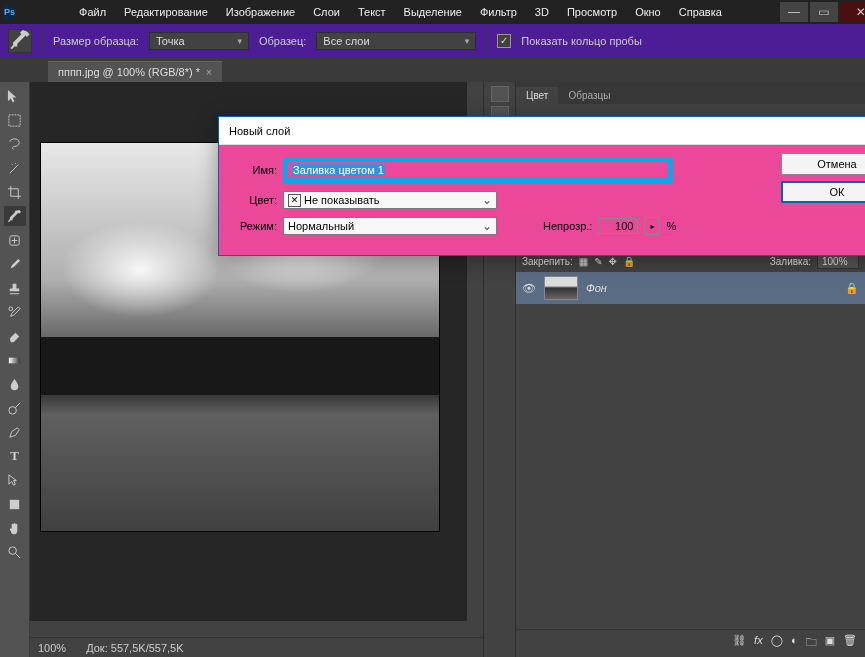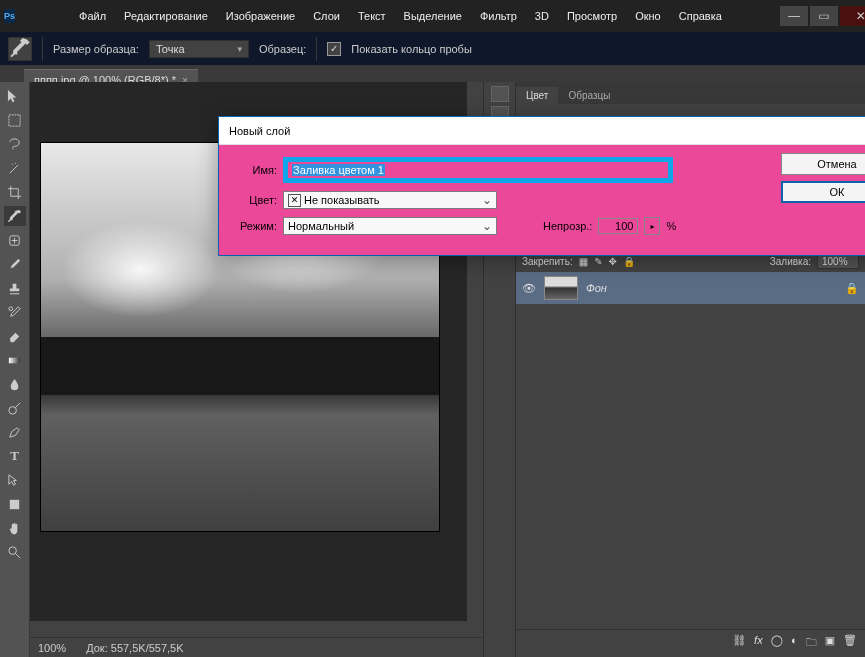--- a/index.html
+++ b/index.html
@@ -1,37 +1,37 @@
 <!DOCTYPE html>
 <html><head>
 <meta charset="utf-8">
 <style>
   * { box-sizing: border-box; margin: 0; padding: 0; font-family: "Segoe UI", Tahoma, sans-serif; }
   body { width: 865px; height: 657px; background: #535353; overflow: hidden; position: relative; font-size: 11px; color: #ddd; }
   
   
-  .titlebar { height: 24px; background: #222; display: flex; align-items: center; padding: 16px 4px; gap: 48px; }
+  .titlebar { height: 24px; background: #222; display: flex; align-items: center; padding: 8px 4px; gap: 48px; }
   .ps-logo { width: 18px; height: 14px; background: #0a2a4a; color: #5ba7e8; font-size: 9px; font-weight: bold; display: flex; align-items: center; justify-content: center; border-radius: 2px; margin-right: 8px; }
   .menubar { display: flex; gap: 2px; flex: 1; }
   .menu-item { padding: 3px 8px; color: #eee; cursor: default; }
   .winbtns { display: flex; gap: 0; }
   .winbtn { width: 28px; height: 20px; background: #444; display: flex; align-items: center; justify-content: center; color: #ccc; font-size: 12px; margin-left: 2px;}
   .winbtn.close { width: 42px; background: #4a1010; }
   
   
-  .optionsbar { height: 34px; background: #0f172a; border-bottom: 1px solid #383838; display: flex; align-items: center; padding: 0 8px; gap: 10px; }
+  .optionsbar { height: 34px; background: #4c1d95; border-bottom: 1px solid #383838; display: flex; align-items: center; padding: 0 8px; gap: 10px; }
   .optionsbar .tool-preset { width: 24px; height: 24px; background: #424242; border: 1px solid #333; display:flex;align-items:center;justify-content:center;}
   .opt-label { color: #ccc; }
   .dropdown { background: #424242; border: 1px solid #2e2e2e; padding: 2px 6px; display: flex; align-items: center; gap: 6px; color: #ddd; min-width: 90px; position: relative;}
   .dropdown::after { content:"▾"; font-size:9px; color:#aaa; margin-left:auto;}
   .checkbox { width: 14px; height: 14px; border: 1px solid #999; background: #424242; display: inline-flex; align-items:center; justify-content:center; font-size:10px; color:#ddd;}
   .divider-v { width: 1px; height: 24px; background: #383838; }
   
   
-  .tabrow { height: 24px; background: #3a3a3a; display: flex; align-items: flex-end; padding-left: 24px; }
+  .tabrow { height: 24px; background: #3a3a3a; display: flex; align-items: flex-end; padding-left: 48px; }
   .doctab { background: #535353; padding: 4px 10px; color: #ddd; border-top:1px solid #666; display:flex; align-items:center; gap:6px;}
   .doctab .x { color:#aaa; font-size:10px;}
   
   
   .workspace { position: absolute; top: 82px; left: 0; right: 0; bottom: 0; display: flex; }
   
   
   .tools { width: 30px; background: #535353; border-right: 1px solid #383838; display: flex; flex-direction: column; align-items: center; padding-top: 4px; gap: 4px;}
   .tool { width: 22px; height: 20px; display: flex; align-items: center; justify-content: center; color: #ccc; font-size: 13px; cursor:default;}
   .tool.active { background: #3a3a3a; }
@@ -114,20 +114,23 @@
     <svg viewBox="0 0 16 16">
         <path d="M13 1l2 2-2 2-1-1-6 6v2H4l-2 2-1-1 2-2v-2l6-6-1-1 2-2z" fill="#ccc"></path>
       </svg>
   </div>
   <div class="divider-v"></div>
   <span class="opt-label">Размер образца:</span>
   <div class="dropdown" style="min-width:100px;">
       <span>Точка</span>
     </div>
   <span class="opt-label">Образец:</span>
+  <div class="dropdown" style="min-width:160px;">
+      <span>Все слои</span>
+    </div>
   <div class="divider-v"></div>
   <span class="checkbox">✓</span>
   <span class="opt-label">Показать кольцо пробы</span>
 </div>
 
 <div class="tabrow">
   <div class="doctab">
     <span>пппп.jpg @ 100% (RGB/8*) *</span>
     <span class="x">×</span>
   </div>

